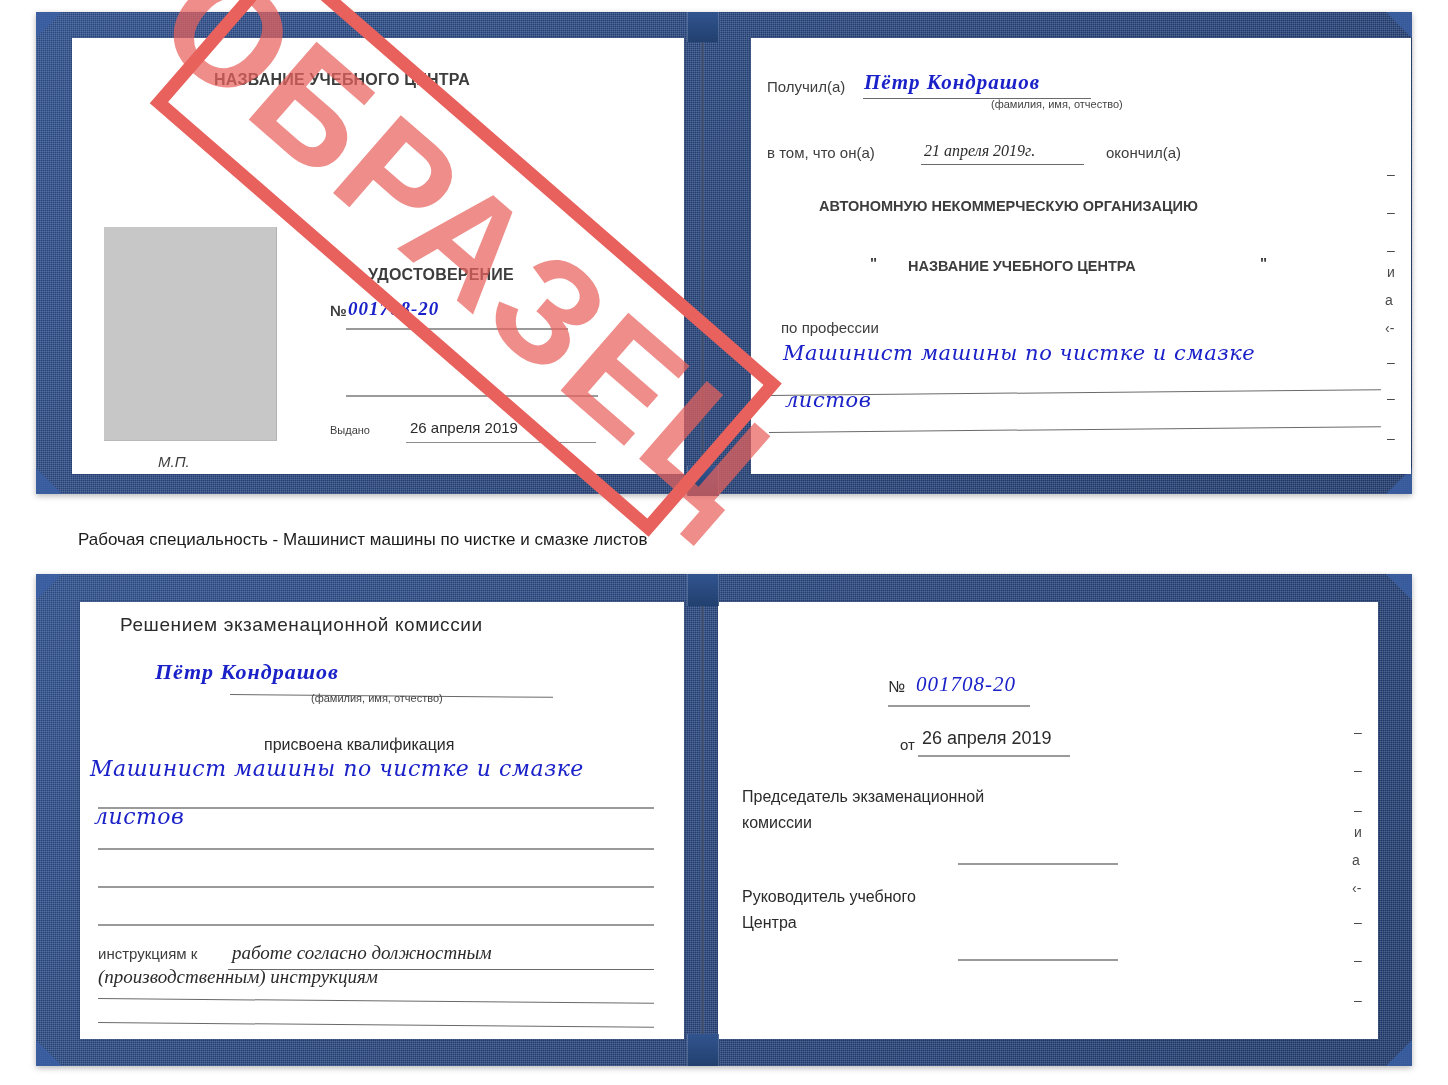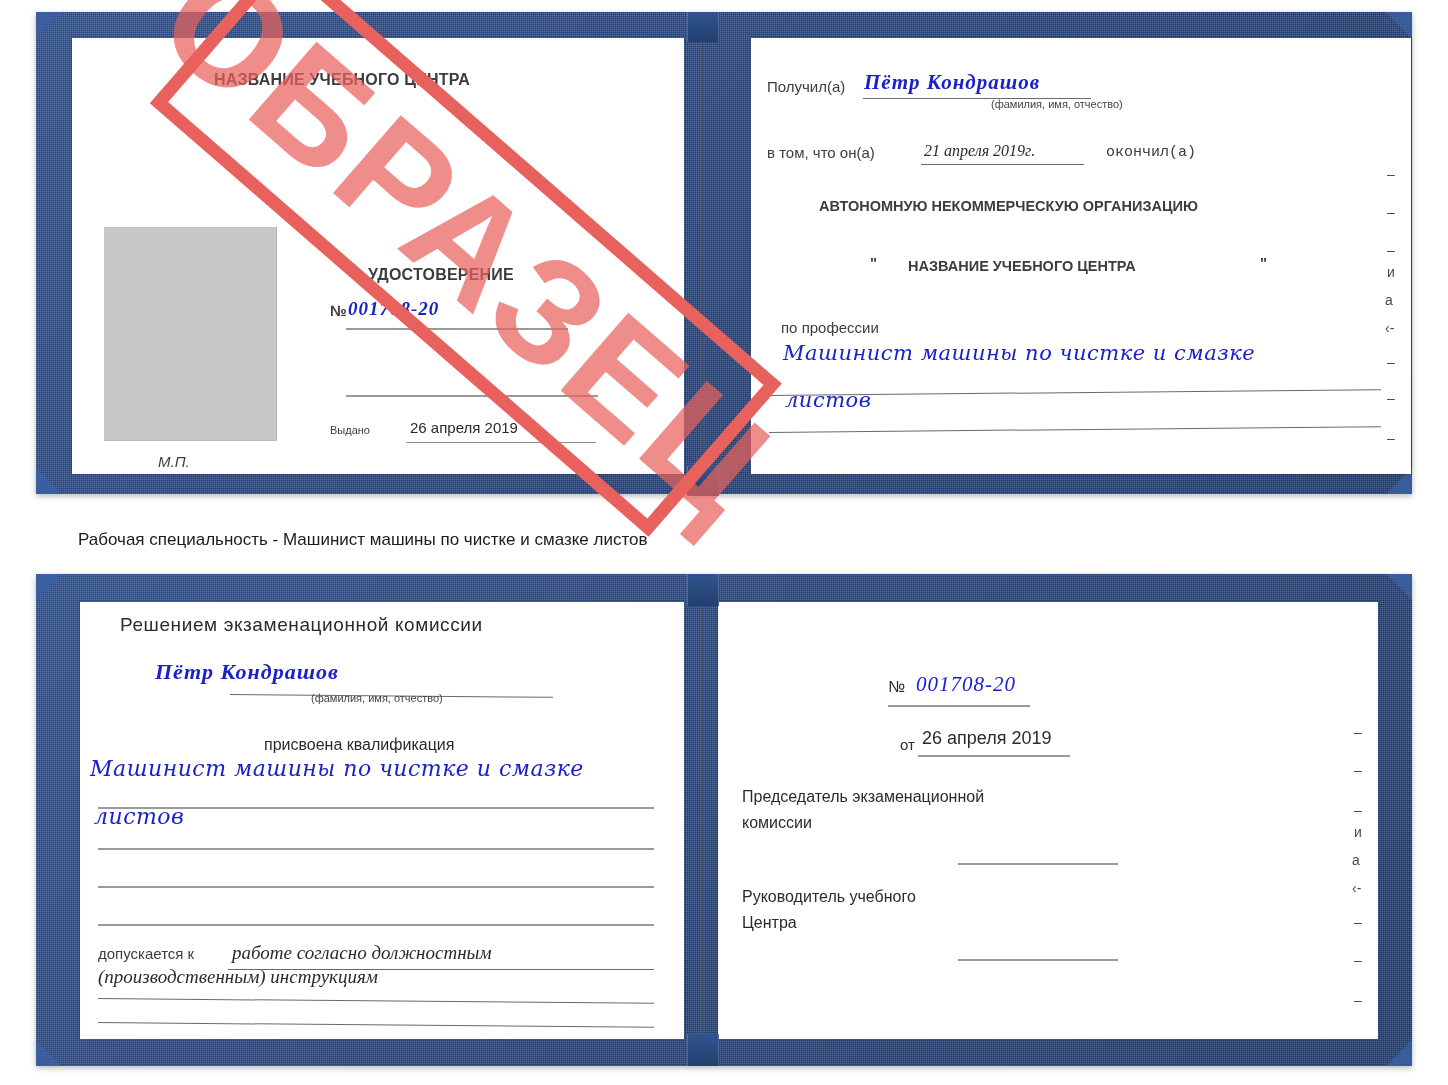--- a/index.html
+++ b/index.html
@@ -162,21 +162,21 @@
 
 <div class="book-inner page" style="left:718px; top:38px; width:660px; height:436px;margin-left:33px;">
   <div class="txt" style="left:16px; top:40px; font-size:15px;">Получил(а)</div>
   <div class="hand" style="left:113px; top:32px; font-size:21px; font-weight:bold;">Пётр Кондрашов</div>
   <div class="rule thin" style="left:112px; top:60px; width:228px;"></div>
   <div class="txt small" style="left:240px; top:60px; font-size:11px;">(фамилия, имя, отчество)</div>
 
   <div class="txt" style="left:16px; top:106px; font-size:15px;">в том, что он(а)</div>
   <div class="ital" style="left:173px; top:104px; font-size:16px;">21 апреля 2019г.</div>
   <div class="rule thin" style="left:170px; top:126px; width:163px;"></div>
-  <div class="txt" style="left:355px; top:106px; font-size:15px;font-family:Liberation Mono, monospace;">окончил(а)</div>
+  <div class="txt" style="left:355px; top:106px; font-size:15px;">окончил(а)</div>
 
   <div class="txt" style="left:68px; top:160px; font-size:14.5px; font-weight:bold;">АВТОНОМНУЮ НЕКОММЕРЧЕСКУЮ ОРГАНИЗАЦИЮ</div>
   <div class="txt" style="left:119px; top:216px; font-size:15px; font-weight:bold;">"</div>
   <div class="txt" style="left:157px; top:220px; font-size:14.5px; font-weight:bold;">НАЗВАНИЕ УЧЕБНОГО ЦЕНТРА</div>
   <div class="txt" style="left:509px; top:216px; font-size:15px; font-weight:bold;">"</div>
 
   <div class="txt" style="left:30px; top:281px; font-size:15px;">по профессии</div>
   <div class="hand cursive" style="left:32px; top:303px; font-size:21px;">Машинист машины по чистке и смазке</div>
   <div class="rule thin" style="left:18px; top:357px; width:612px; transform:rotate(-0.55deg); transform-origin:left center;"></div>
   <div class="hand cursive" style="left:34px; top:350px; font-size:21px;">листов</div>
@@ -226,21 +226,21 @@
 
   <div class="hand cursive" style="left:10px; top:154px; font-size:22px;">Машинист машины по чистке и смазке</div>
   <div class="rule" style="left:18px; top:205px; width:556px;"></div>
 
   <div class="hand cursive" style="left:14px; top:202px; font-size:22px;">листов</div>
   <div class="rule" style="left:18px; top:246px; width:556px;"></div>
 
   <div class="rule" style="left:18px; top:284px; width:556px;"></div>
   <div class="rule" style="left:18px; top:322px; width:556px;"></div>
 
-  <div class="txt" style="left:18px; top:343px; font-size:15px;">допускается к</div>
+  <div class="txt" style="left:18px; top:343px; font-size:15px;">инструкциям к</div>
   <div class="ital" style="left:152px; top:340px; font-size:19px;">работе согласно должностным</div>
   <div class="rule thin" style="left:148px; top:367px; width:426px;"></div>
   <div class="ital" style="left:18px; top:364px; font-size:19px;">(производственным) инструкциям</div>
   <div class="rule thin" style="left:18px; top:396px; width:556px; transform:rotate(0.5deg); transform-origin:left center;"></div>
   <div class="rule thin" style="left:18px; top:420px; width:556px; transform:rotate(0.5deg); transform-origin:left center;"></div>
 </div>
 
 <div class="book-inner page" style="left:718px; top:602px; width:660px; height:437px;">
 
   <div class="txt dark" style="left:170px; top:76px; font-size:16px;">№</div>

